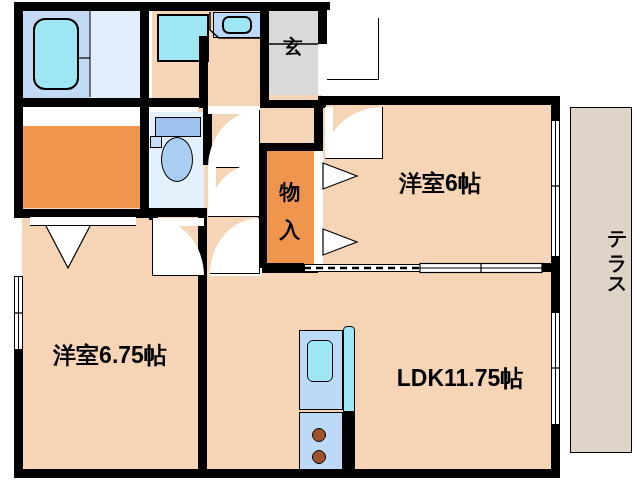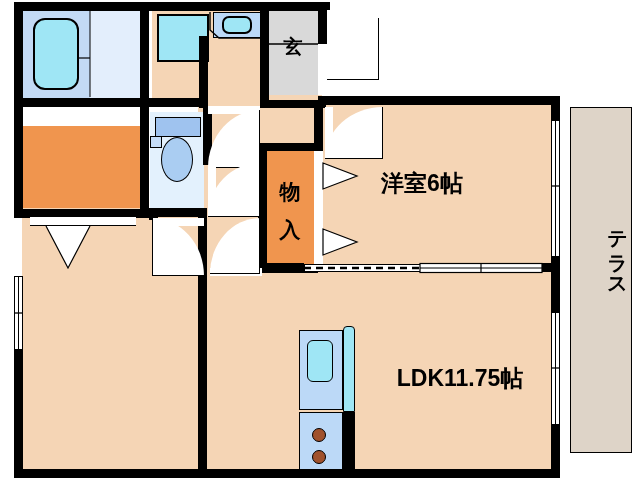--- a/index.html
+++ b/index.html
@@ -194,20 +194,21 @@
 
     <line x1="269" y1="44" x2="318" y2="44" stroke="#000" stroke-width="1.4"></line>
   </svg>
 
 
   <div class="lbl" style="left:268px;top:34px;width:50px;text-align:center;font-size:19px;">玄</div>
 
   <div class="lbl" style="left:266px;top:178px;width:48px;text-align:center;font-size:21px;">物</div>
   <div class="lbl" style="left:266px;top:216px;width:48px;text-align:center;font-size:21px;">入</div>
 
-  <div class="lbl" style="left:304px;top:168px;width:236px;text-align:center;font-size:23px;">洋室6帖</div>
-
+  <div class="lbl" style="left:322px;top:168px;width:236px;text-align:center;font-size:23px;">洋室6帖</div>
+
+  <div class="lbl" style="left:22px;top:340px;width:176px;text-align:center;font-size:23px;">洋室6.75帖</div>
 
   <div class="lbl" style="left:340px;top:350px;width:240px;text-align:center;font-size:23px;margin-top:13px;">LDK11.75帖</div>
 
   <div class="lbl lbl-v" style="left:570px;top:218px;width:62px;text-align:center;font-size:20px;">テラス</div>
 
 </div>
 
 </body></html>

